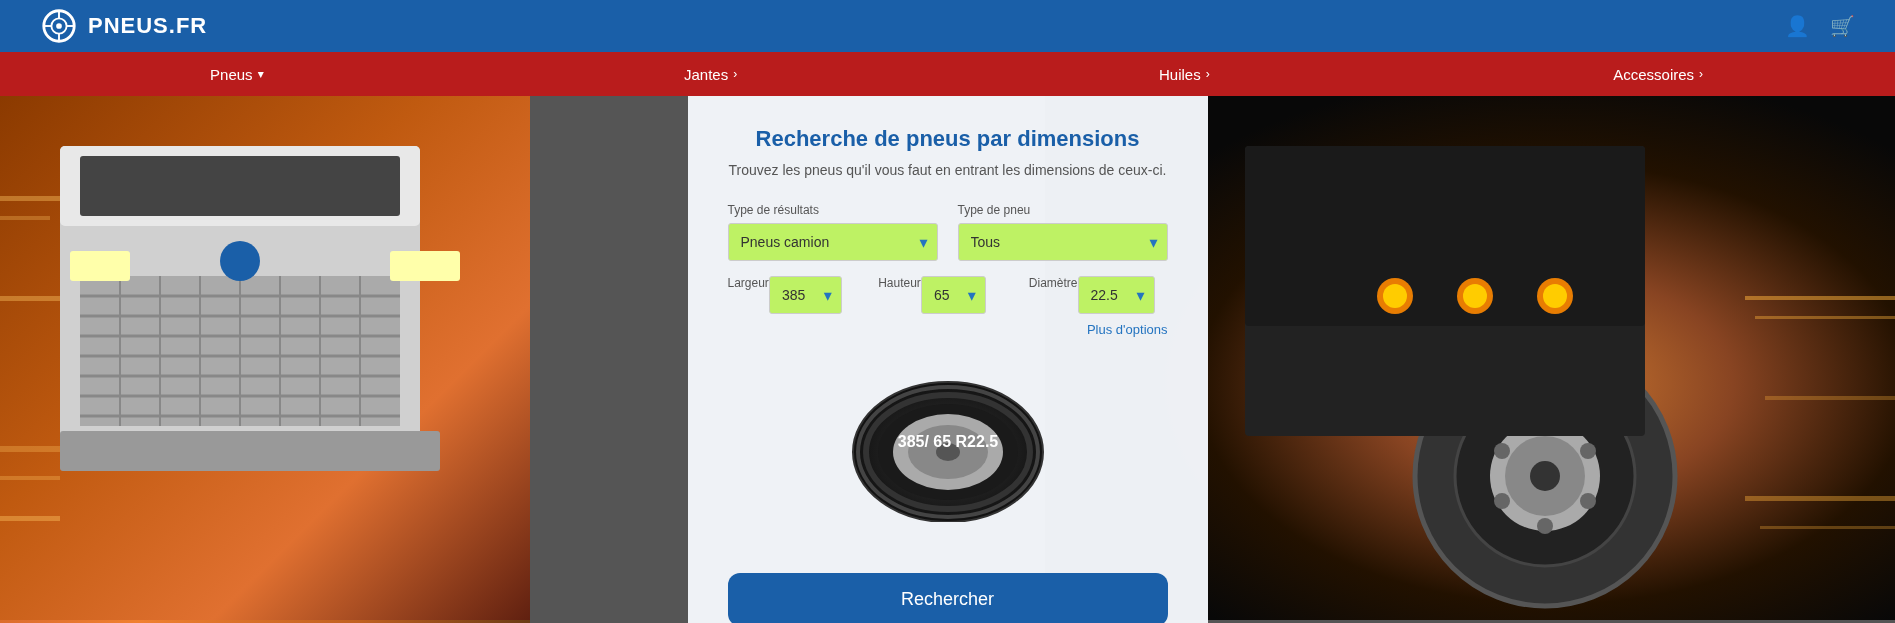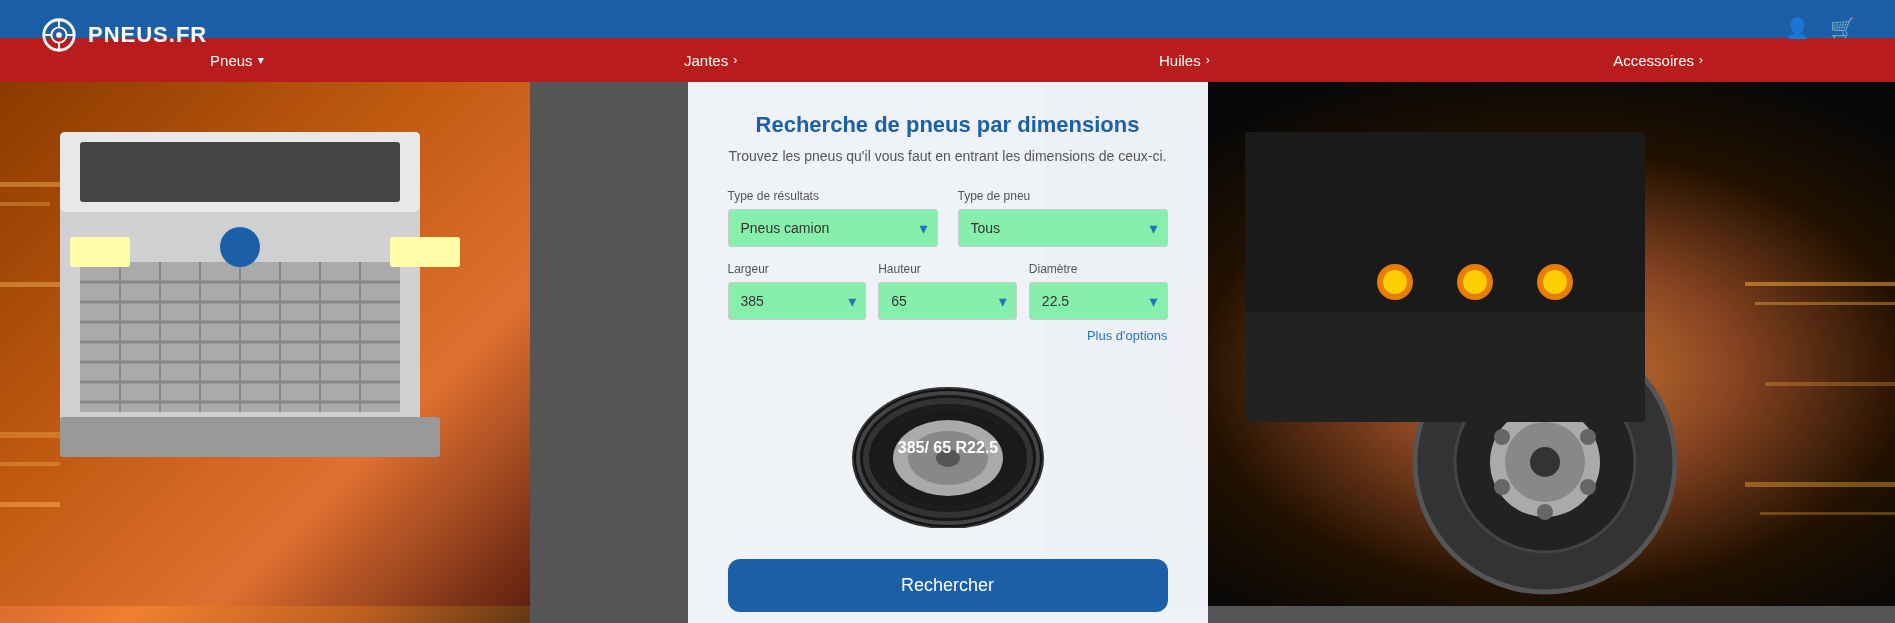--- a/index.html
+++ b/index.html
@@ -2,24 +2,24 @@
 <html><head>
   <meta charset="utf-8">
   <style>
     * { margin: 0; padding: 0; box-sizing: border-box; }
     body { font-family: Arial, sans-serif; width: 1895px; overflow-x: hidden; }
 
     
     .header {
       background-color: #1a5fa8;
       display: flex;
-      align-items: flex-start;
+      align-items: center;
       justify-content: space-between;
       padding: 16px 40px;
-      height: 38px;
+      height: 52px;
     }
     .logo-area {
       display: flex;
       align-items: center;
       gap: 10px;
       color: white;
       font-size: 22px;
       font-weight: bold;
       letter-spacing: 1px;
     }
@@ -157,21 +157,21 @@
       margin-bottom: 6px;
     }
     .form-select {
       appearance: none;
       -webkit-appearance: none;
       border: 1px solid #ccc;
       border-radius: 3px;
       padding: 10px 35px 10px 12px;
       font-size: 14px;
       color: #333;
-      background: #86efac;
+      background: #bef264;
       cursor: pointer;
       outline: none;
       width: 100%;
       position: relative;
     }
     .select-wrapper {
       position: relative;
     }
     .select-wrapper::after {
       content: '▾';
@@ -184,21 +184,21 @@
       pointer-events: none;
     }
     .form-row-3 {
       display: flex;
       gap: 12px;
       width: 100%;
       margin-bottom: 8px;
     }
     .form-group-sm {
       display: flex;
-      flex-direction: column;
+      flex-direction: row;
       flex: 1;
     }
     .more-options {
       align-self: flex-end;
       color: #2474c0;
       font-size: 13px;
       cursor: pointer;
       text-decoration: none;
       margin-bottom: 5px;
       width: 100%;

